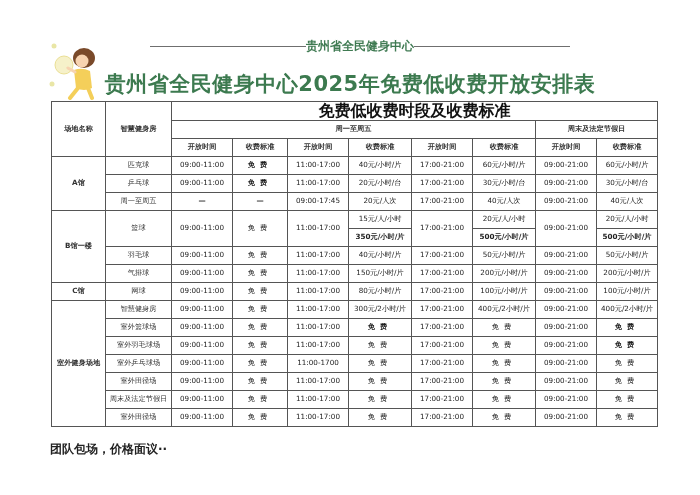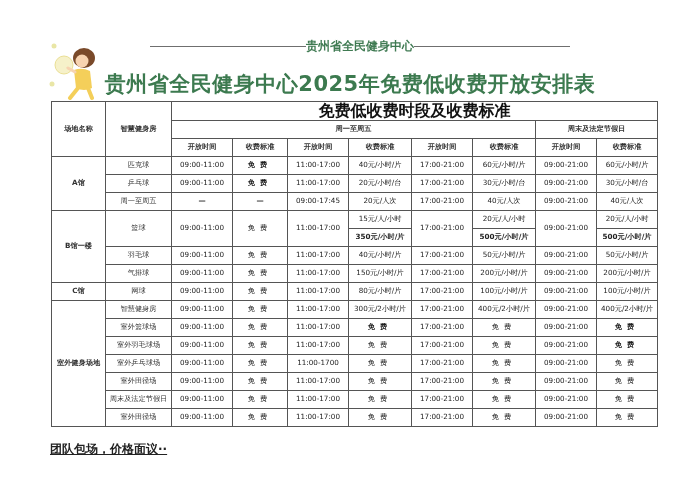--- a/index.html
+++ b/index.html
@@ -15,21 +15,21 @@
   table.sched { position:absolute; left:51px; top:101px; width:606px; border-collapse:collapse;
                 table-layout:fixed; font-size:7.2px; }
   table.sched td { border:1px solid #555; text-align:center; vertical-align:middle;
                    padding:0; height:17px; line-height:1.1; overflow:hidden; white-space:nowrap; }
   td.hdr { font-weight:bold; color:#333; }
   td.band { font-size:16px; font-weight:bold; color:#111; height:19px; }
   td.venue { font-weight:bold; color:#333; }
   td.item { font-weight:normal; color:#333; }
   td.free { letter-spacing:5px;margin-top:20px; }
   td.bold { font-weight:bold; }
-  .footer { position:absolute; left:50px; top:441px; font-size:12px; font-weight:bold; color:#222;text-decoration:underline; }
+  .footer { position:absolute; left:50px; top:441px; font-size:12px; font-weight:bold; color:#222; }
 </style>
 </head>
 <body>
 
 <div class="mascot">
   <svg width="70" height="60" viewBox="0 0 70 60">
     <circle cx="10" cy="6" r="2.5" fill="#e9e6a6"></circle>
     <circle cx="8" cy="44" r="2.5" fill="#e9e6a6"></circle>
     <ellipse cx="20" cy="25" rx="9" ry="9" fill="#f6f1c9" stroke="#eadf95" stroke-width="1"></ellipse>
     <ellipse cx="40" cy="18" rx="11" ry="10" fill="#7a4a2a"></ellipse>

